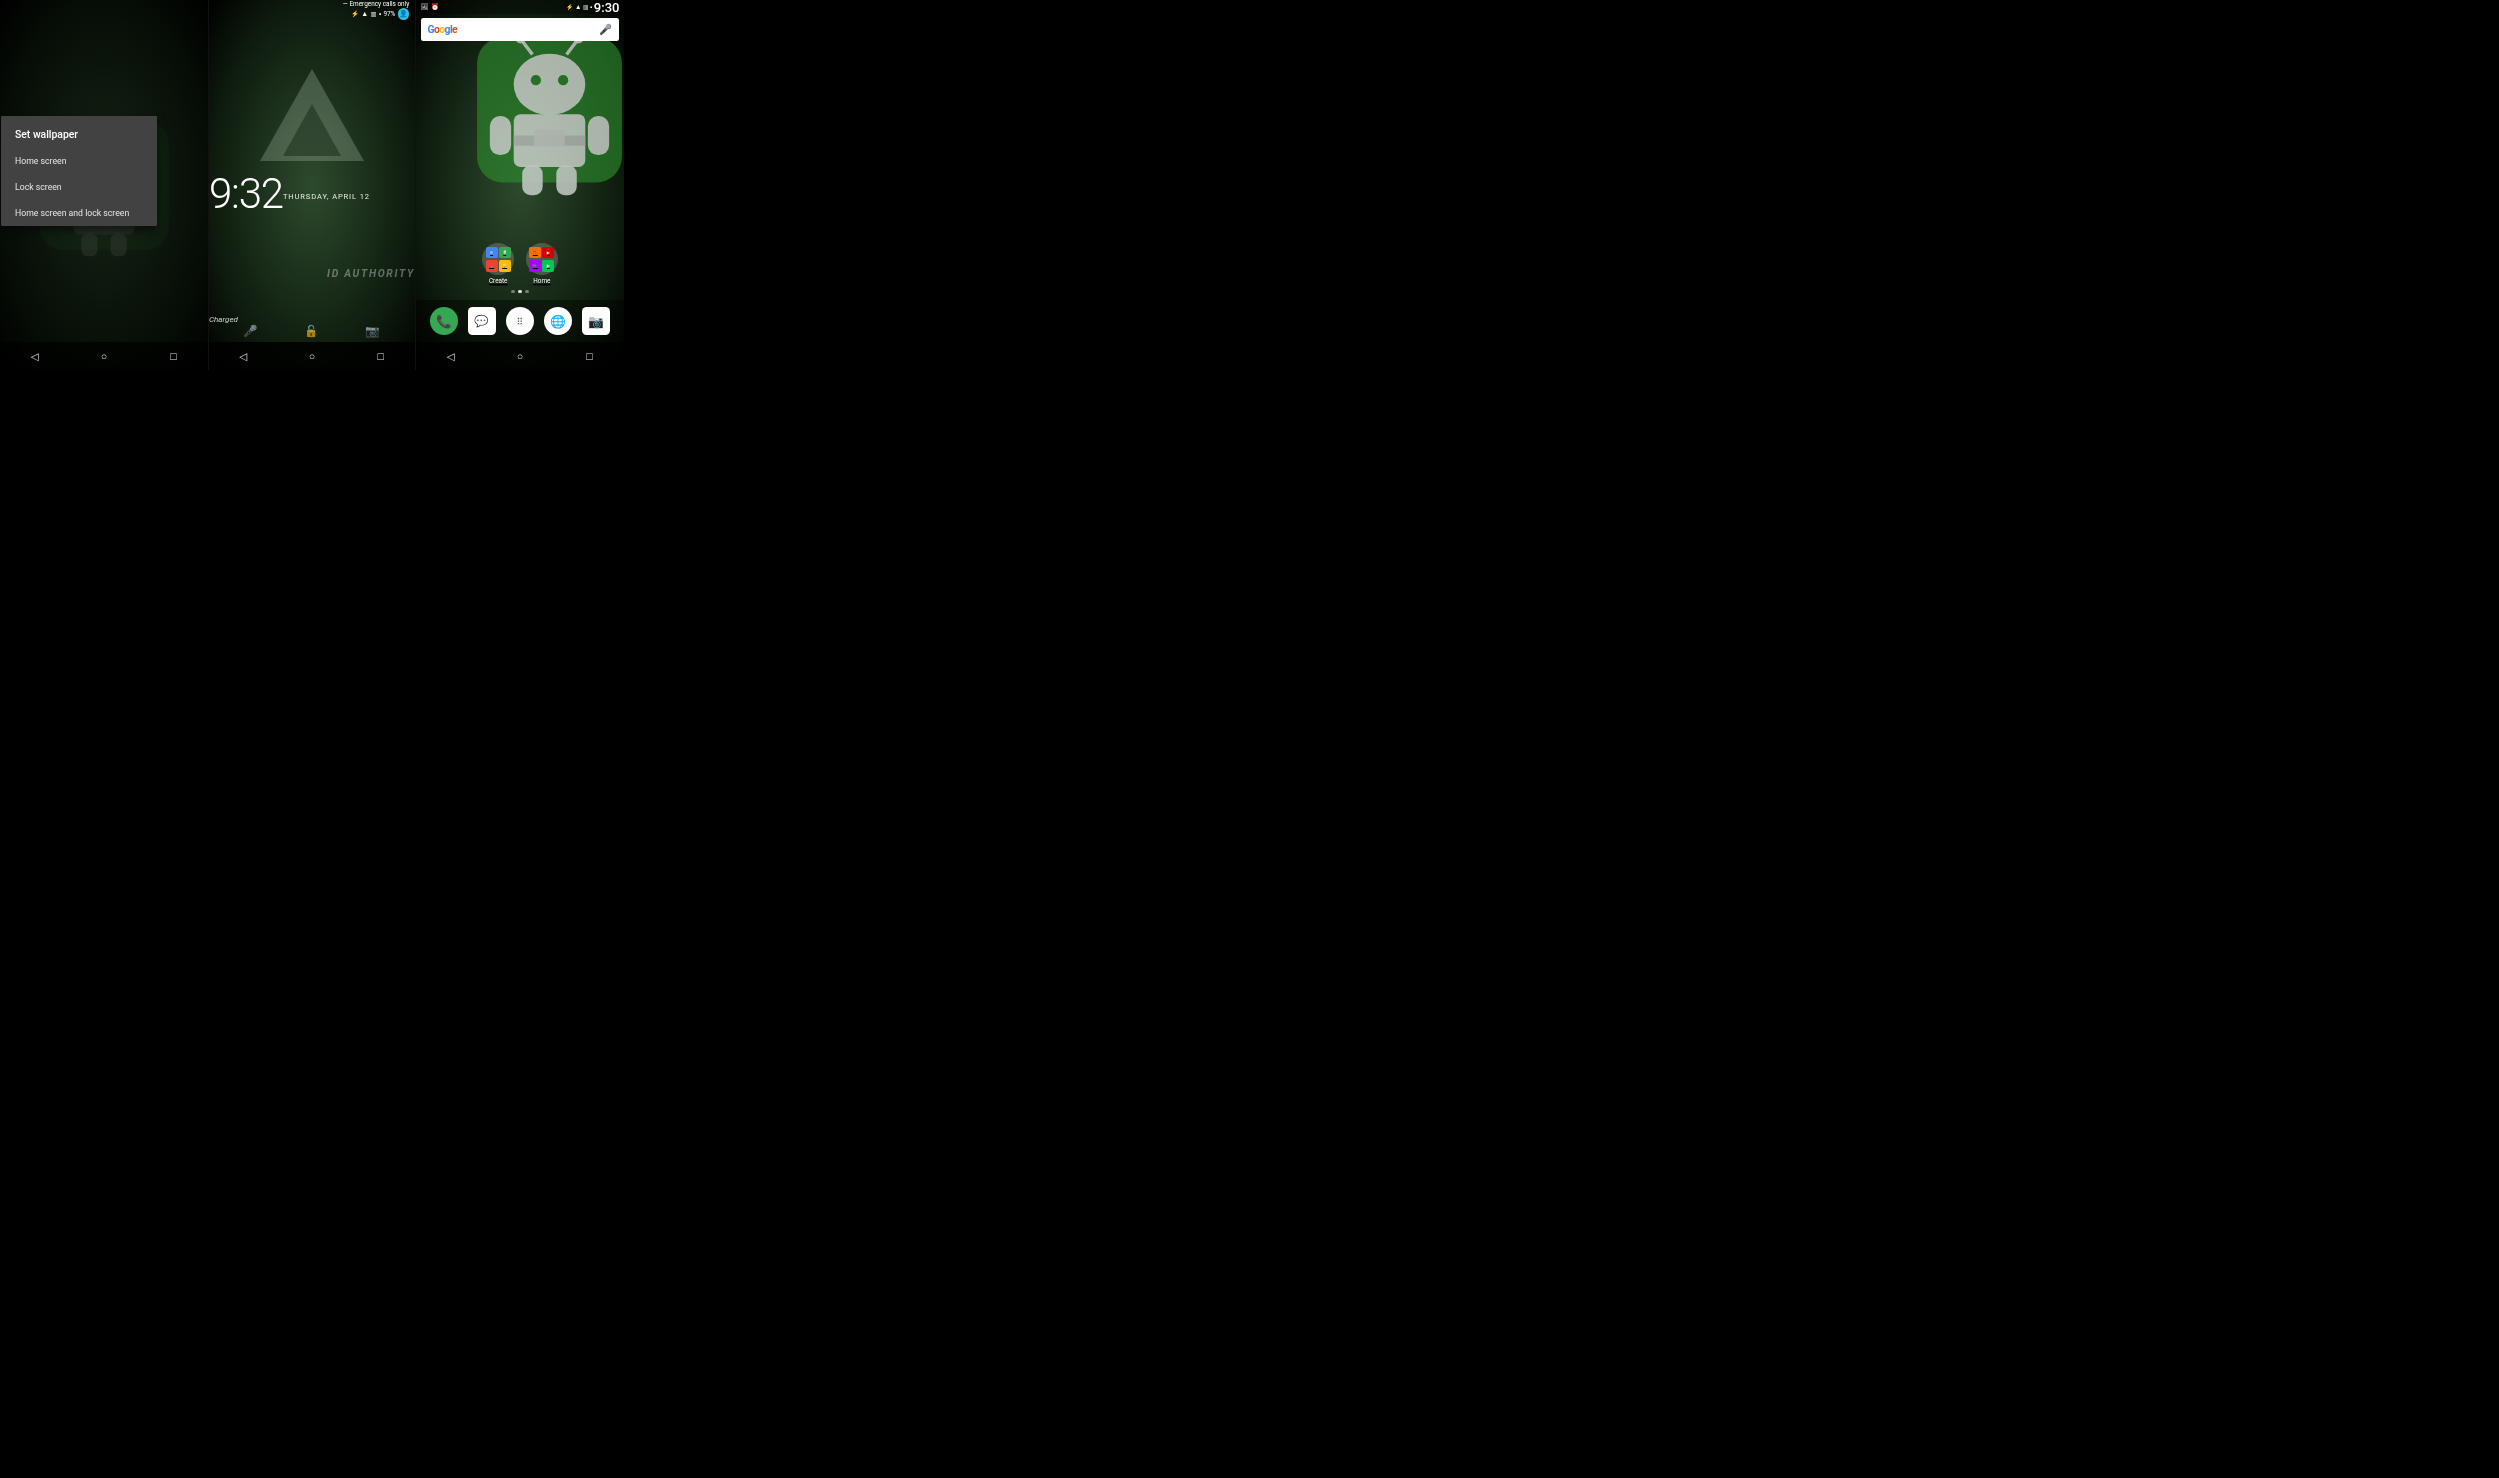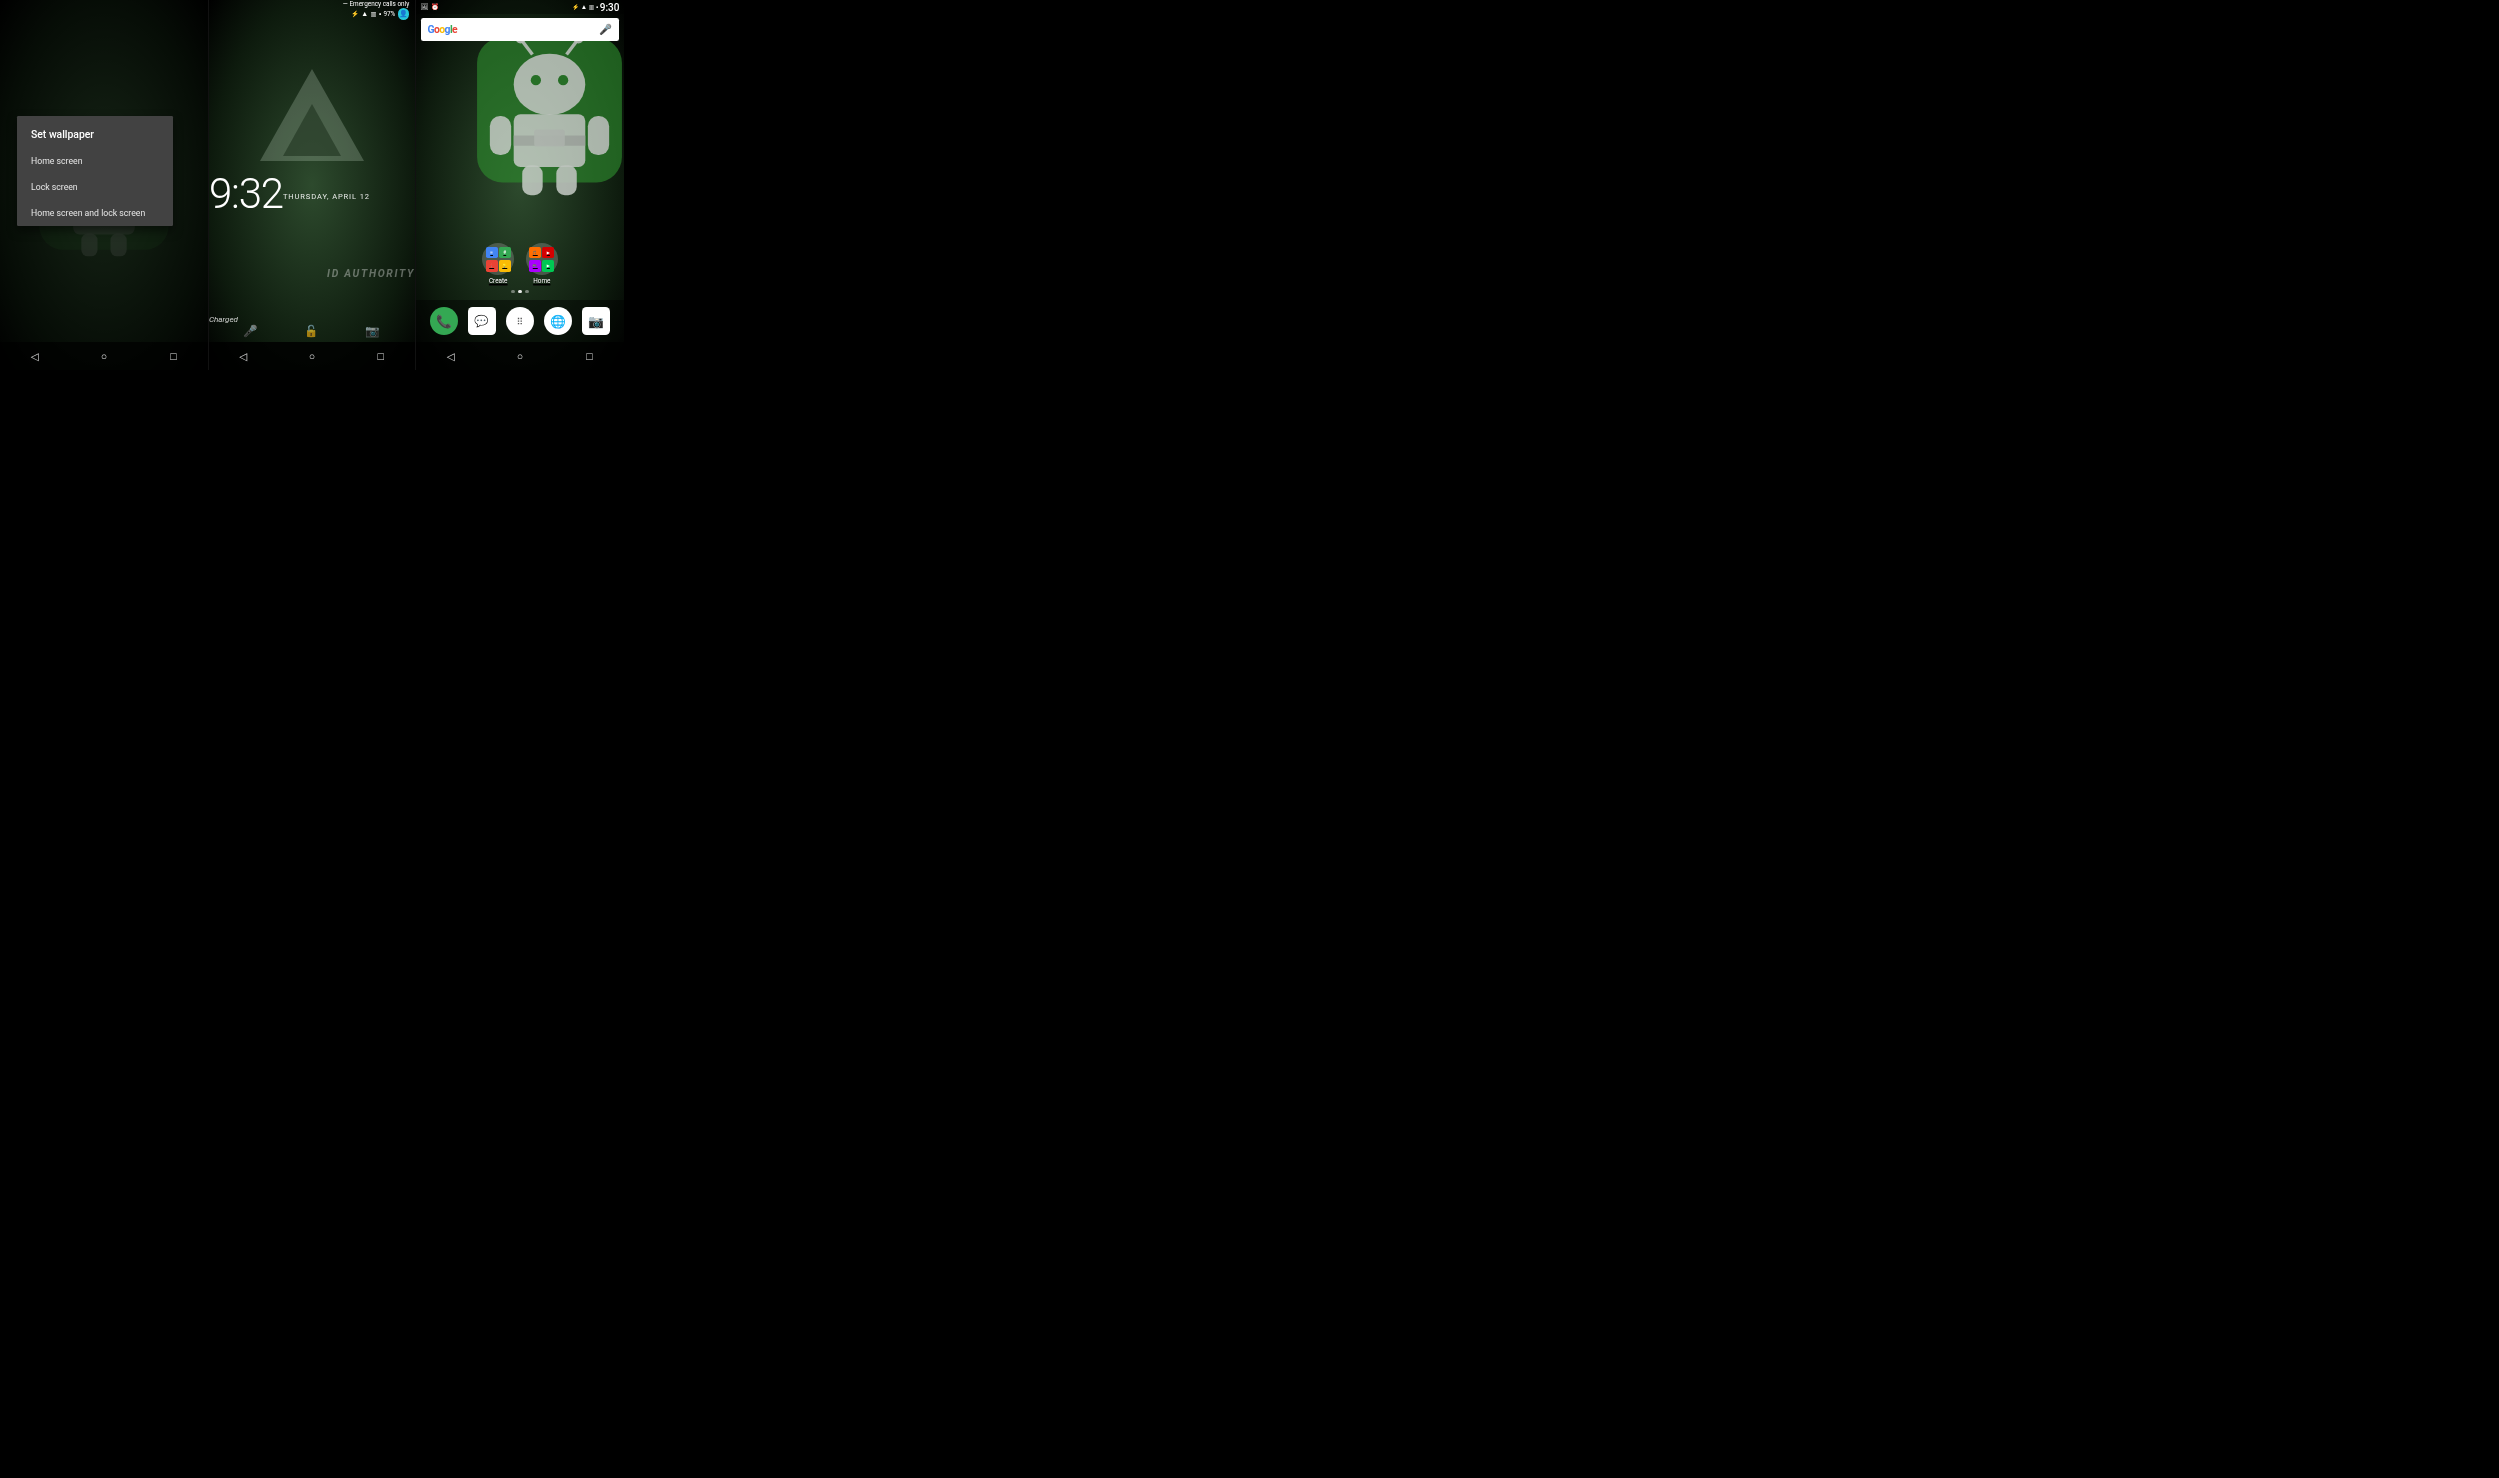--- a/index.html
+++ b/index.html
@@ -66,21 +66,21 @@
     }
 
     
     .dialog-overlay {
       position: absolute;
       top: 0; left: 0; right: 0; bottom: 28px;
       background: rgba(0,0,0,0.5);
       display: flex;
       align-items: center;
       justify-content: flex-start;
-      padding-left: 17px;
+      padding-left: 1px;
     }
     .dialog-box {
       background: #424242;
       border-radius: 1.2px;
       width: 156px;
       padding: 0;
       elevation: 8;
       box-shadow: 0 4.6px 9.2px rgba(0,0,0,0.5);
     }
     .dialog-title {
@@ -193,21 +193,21 @@
     }
     .status-icons-right {
       display: flex;
       align-items: center;
       gap: 1.7px;
       color: #fff;
       font-size: 6.4px;
     }
     .time-display {
       color: #fff;
-      font-size: 10px;
+      font-size: 13px;
       font-weight: 500;
     }
 
     .google-bar {
       margin: 3.5px 4.6px;
       background: #fff;
       border-radius: 2.3px;
       height: 23px;
       display: flex;
       align-items: center;

